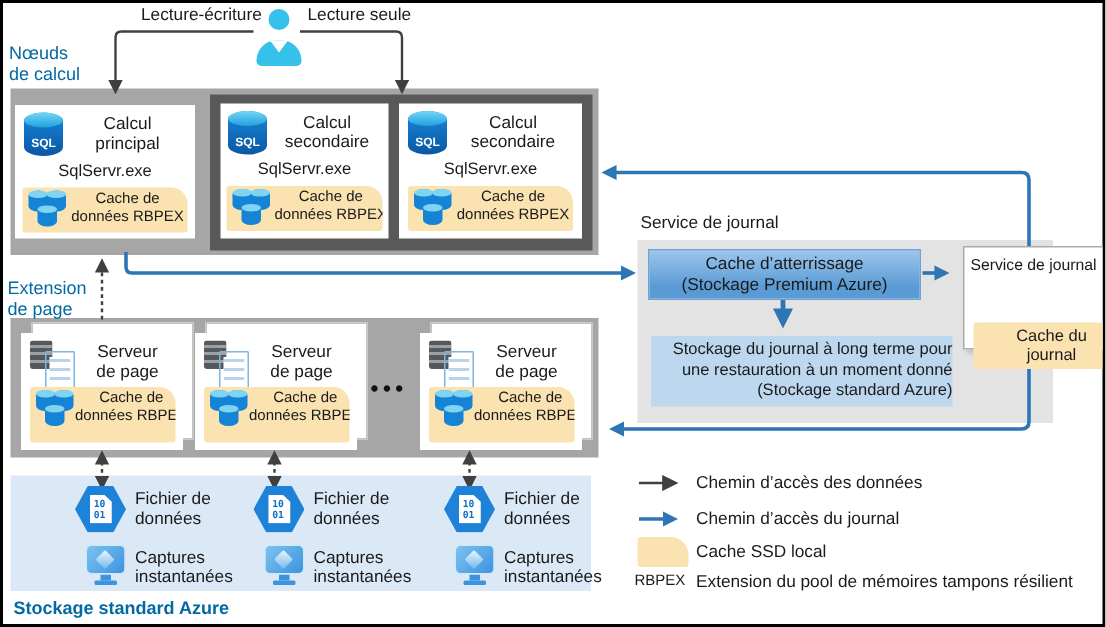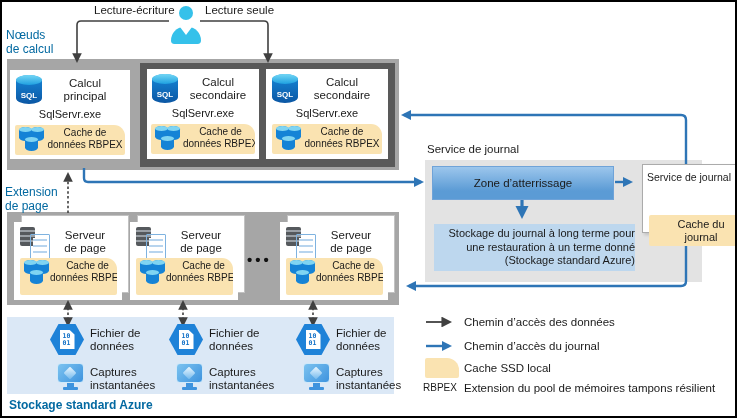--- a/index.html
+++ b/index.html
@@ -320,26 +320,27 @@
   <div class="abs layer3 store-line" style="left:334px;top:364px">
     <div>Captures</div>
     <div>instantanées</div>
   </div>
 
   <div class="abs layer3 sec-lbl bold-lbl" style="left:7px;top:397px">Stockage standard Azure</div>
 
   <div class="abs layer3 lbl" style="left:425px;top:141px">Service de journal</div>
 
   <div class="abs layer3 landing" style="left:430px;top:164px;width:182px;height:34px">
-    <div>Zone d’atterrissage</div>
+    <div>Cache d’atterrissage</div>
+    <div>(Stockage Premium Azure)</div>
   </div>
 
   <div class="abs layer3 longterm" style="left:432px;top:222px;width:201px;height:47px">
     <div>Stockage du journal à long terme pour</div>
-    <div>une restauration à un terme donné</div>
+    <div>une restauration à un moment donné</div>
     <div>(Stockage standard Azure)</div>
   </div>
 
   <div class="abs layer3 svc-box" style="left:640px;top:162px;width:94px;height:69px">
     <div class="svc-title">Service de journal</div>
     <div class="abs svc-cache" style="left:6px;top:50px;width:104px;height:31px">
       <div>Cache du</div>
       <div>journal</div>
     </div>
   </div>

